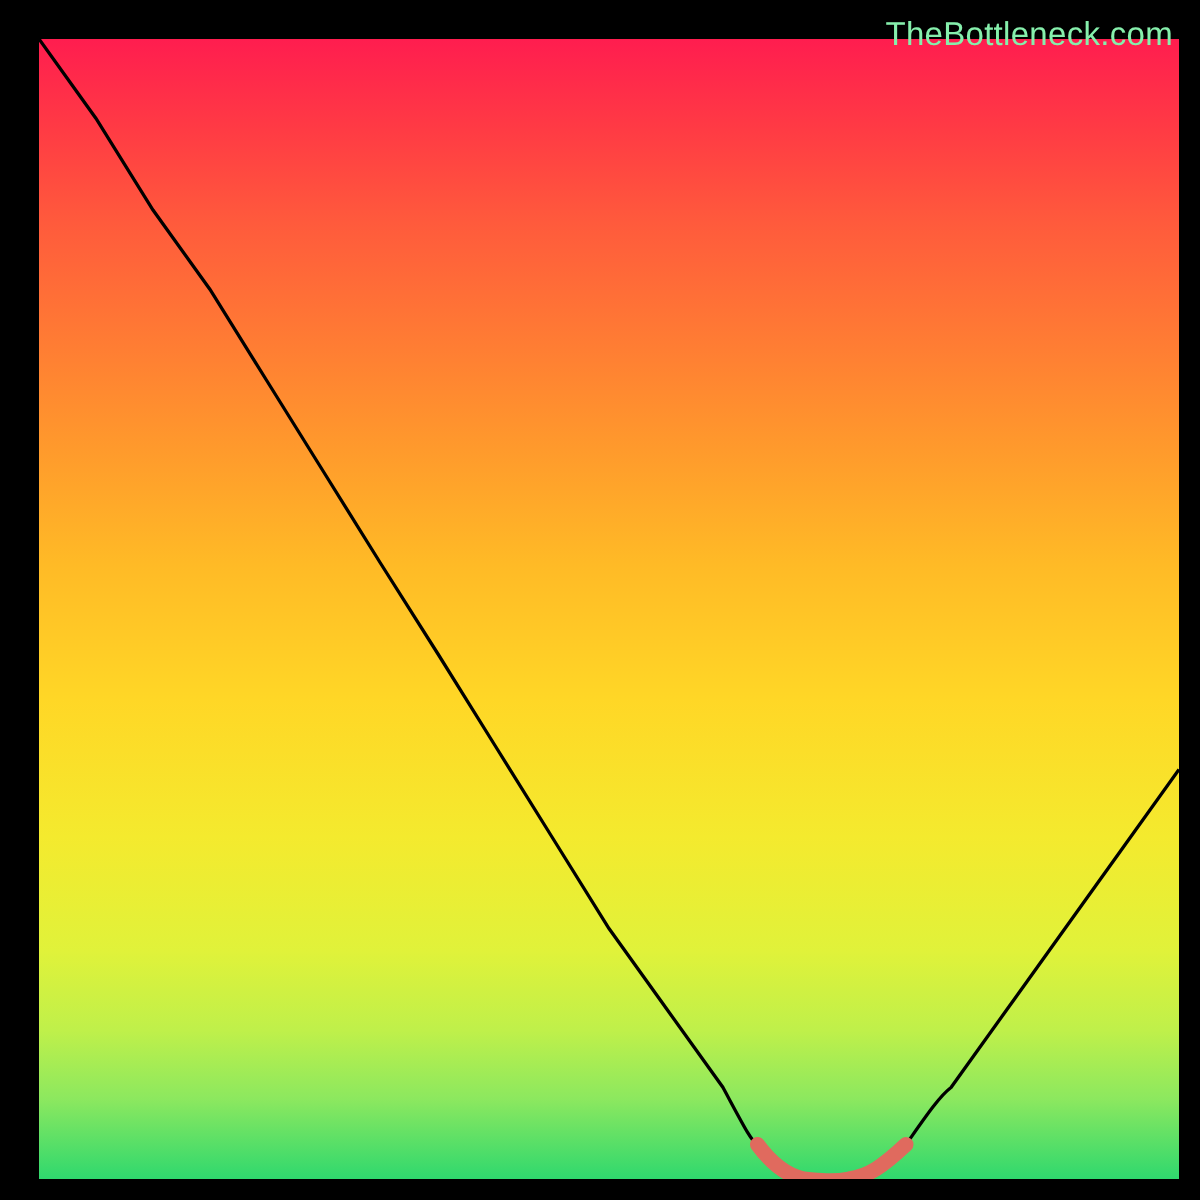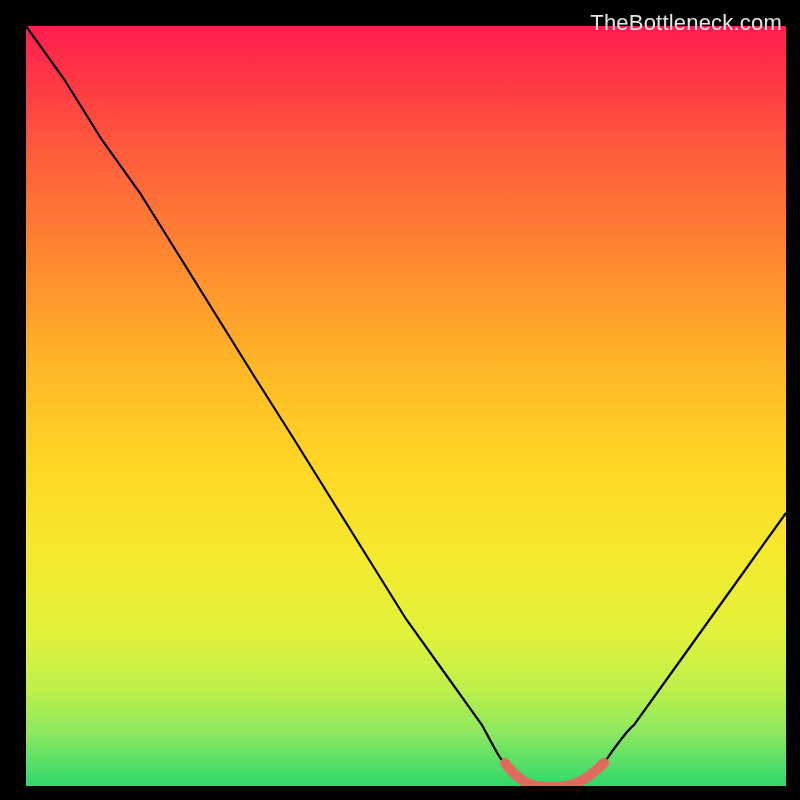--- a/index.html
+++ b/index.html
@@ -46,21 +46,21 @@
     position: absolute;
     left: 0;
     top: 0;
     width: 760px;
     height: 760px;
   }
   .watermark {
     position: absolute;
     right: 12px;
     top: 4px;
-    color: #e5e5e5;
+    color: #86efac;
     font-size: 22px;
     font-weight: 500;
     letter-spacing: 0.2px;
   }
 </style>
 </head>
 <body>
 
 <div class="frame">
   <div class="plot">

